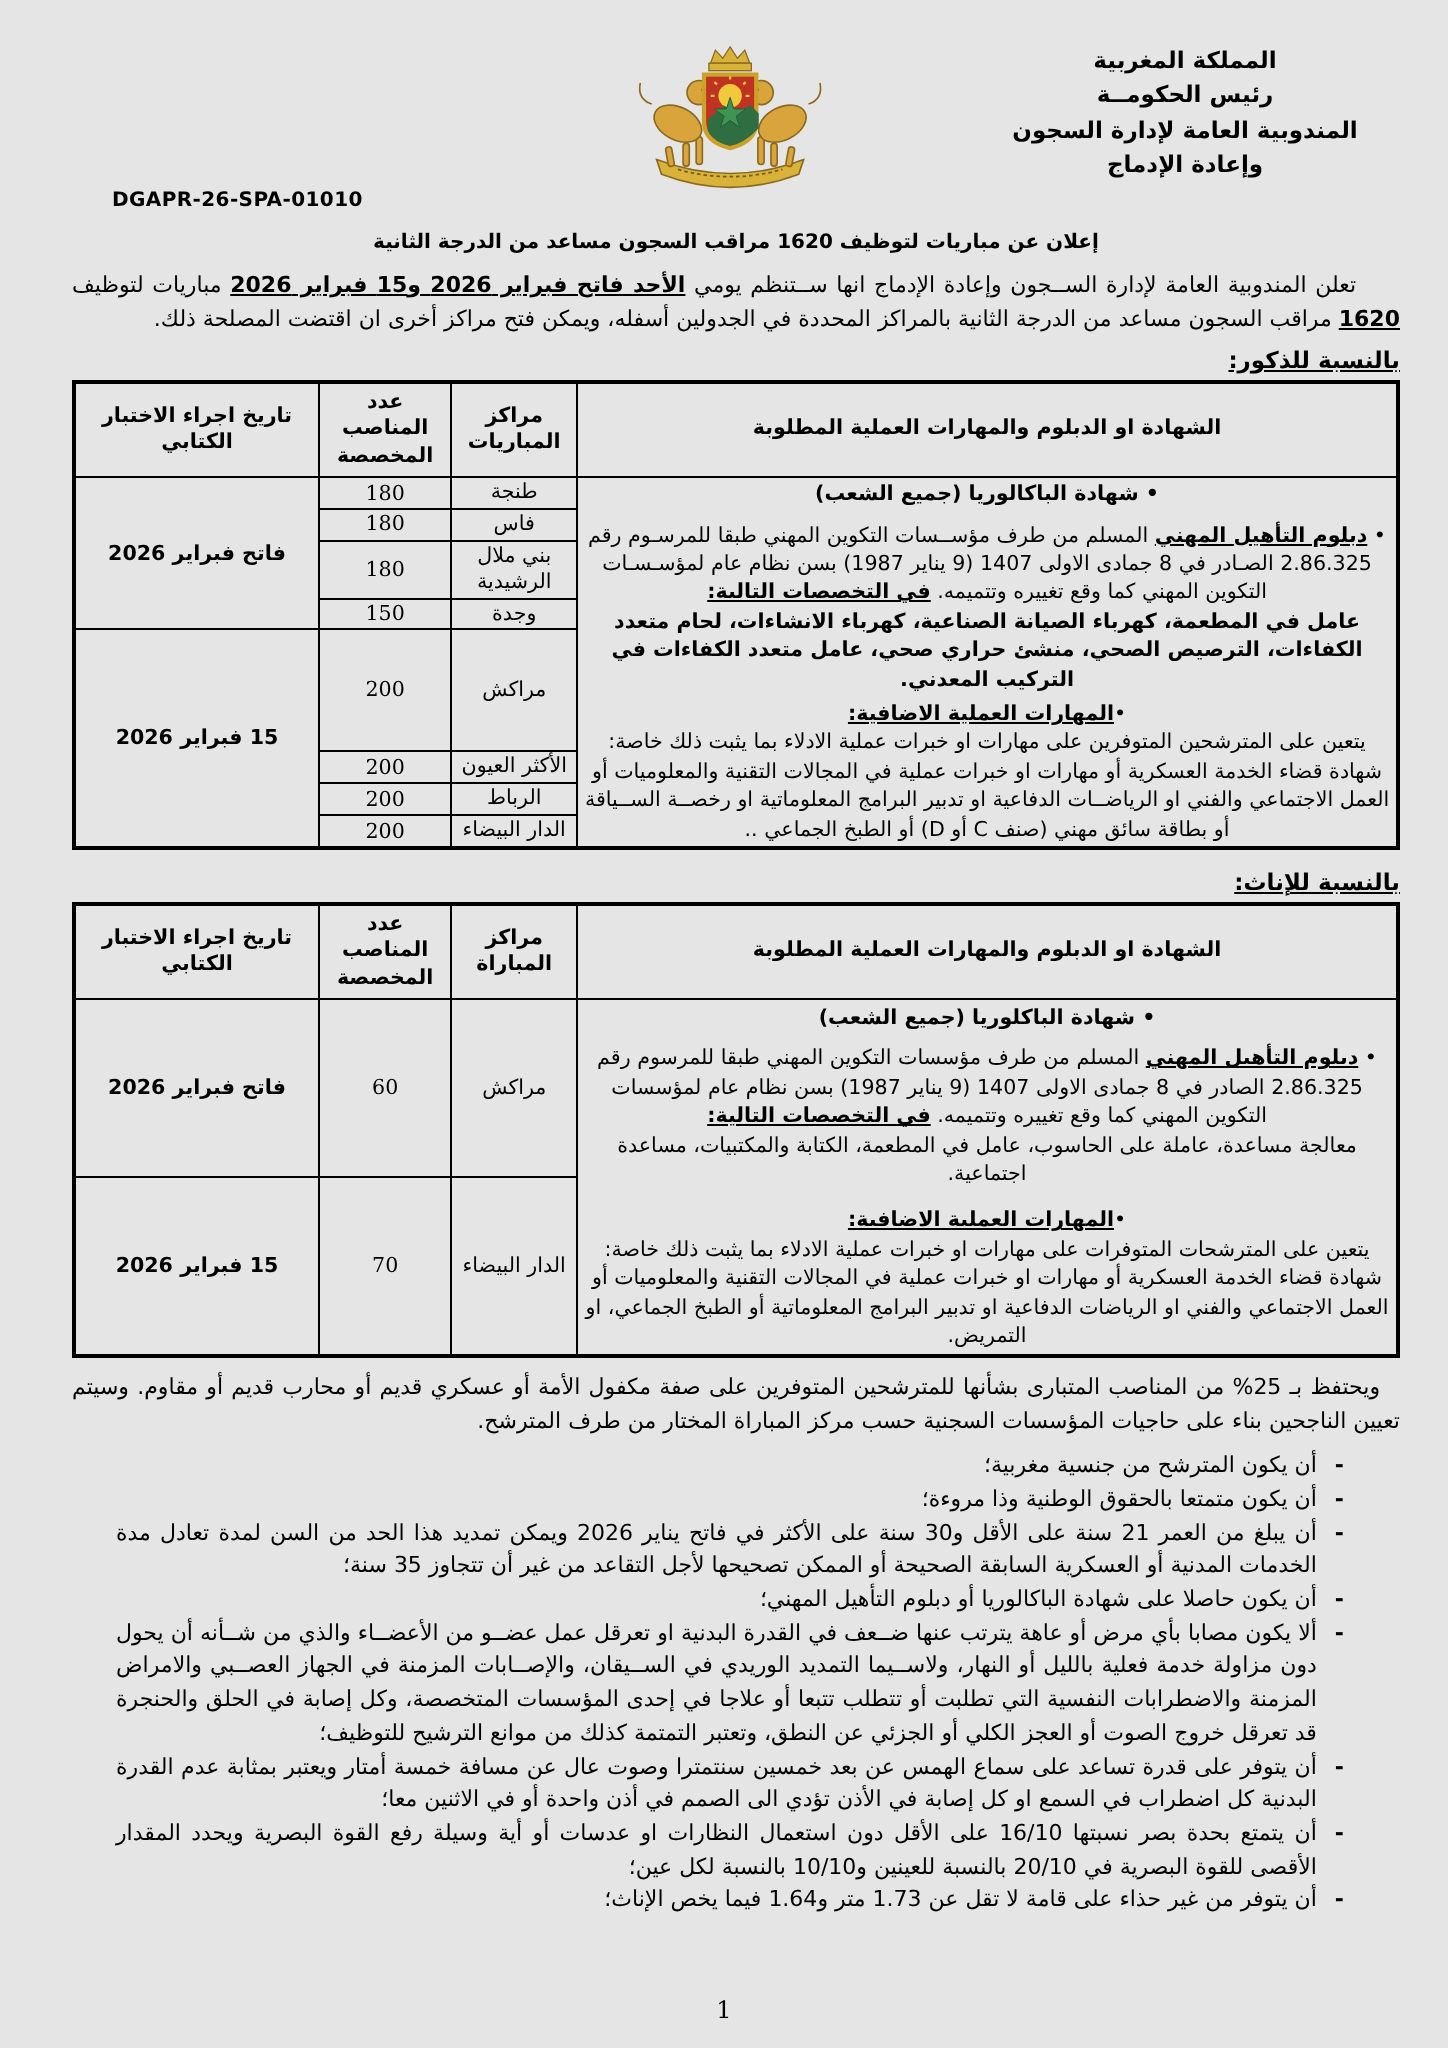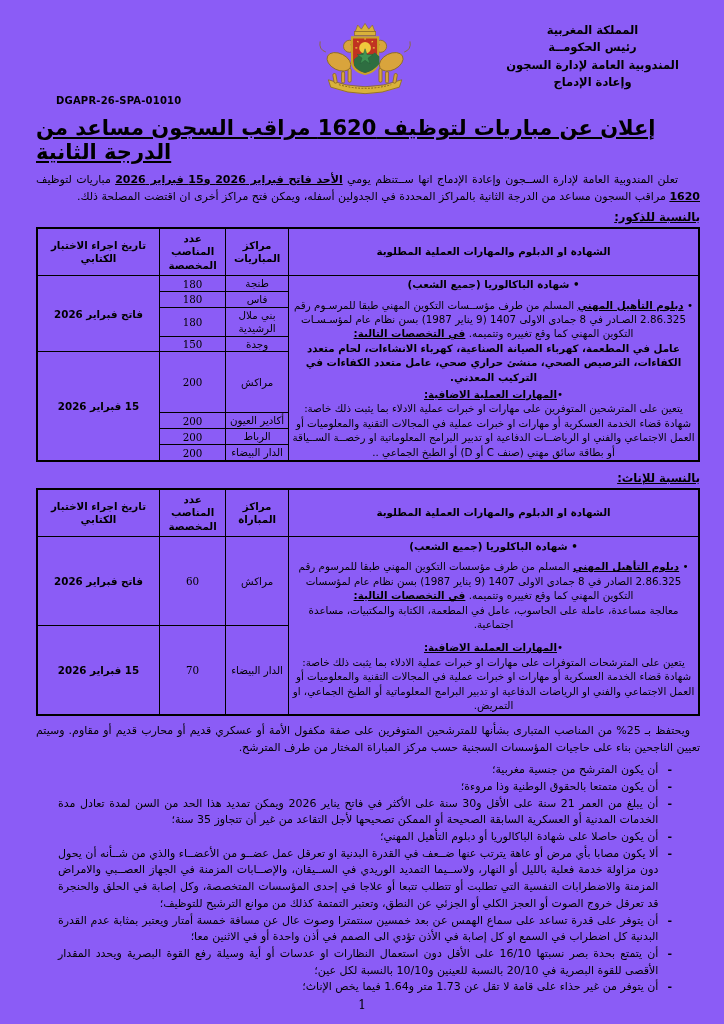--- a/index.html
+++ b/index.html
@@ -1,25 +1,25 @@
 <!DOCTYPE html>
 <html lang="ar"><head>
 <meta charset="utf-8">
 <style>
   html,body{margin:0;padding:0;background:#fff;}
   body{width:724px;height:1024px;overflow:hidden;font-family:"DejaVu Sans",sans-serif;color:#000;}
-  .page{position:relative;direction:rtl;box-sizing:border-box;width:724px;height:1024px;padding:20px 24px 0 36px;overflow:hidden;background:#8b5cf6;}
+  .page{position:relative;direction:rtl;box-sizing:border-box;width:724px;height:1024px;padding:20px 24px 0 36px;overflow:hidden;background:#e5e5e5;}
 
   
   .hdr{position:relative;height:90px;}
   .hdr-text{position:absolute;right:0;top:2px;width:215px;text-align:center;font-weight:bold;font-size:11.5px;line-height:1.5;}
   .emblem{position:absolute;left:50%;top:2px;transform:translateX(-53%);}
   .doc-ref{position:absolute;left:20px;bottom:4px;direction:ltr;font-weight:bold;font-size:10px;letter-spacing:.2px;}
 
-  .title{text-align:left;font-size:21px;font-weight:bold;text-decoration:underline;margin:6px 0 8px;}
+  .title{text-align:center;font-size:10px;font-weight:bold;margin:6px 0 8px;}
 
   .intro{font-size:11px;line-height:1.5;text-align:justify;margin:0 0 2px;text-indent:22px;}
   .b{font-weight:bold;text-decoration:underline;}
 
   .sec-label{font-weight:bold;text-decoration:underline;font-size:11.5px;margin:5px 0 3px;}
   .sec-label.f{margin-top:9px;}
 
   table.jobs{border-collapse:collapse;width:100%;border:2px solid #000;margin-bottom:2px;}
   table.jobs th,table.jobs td{border:1px solid #000;font-size:10.3px;padding:1px 3px;text-align:center;vertical-align:middle;}
   table.jobs th{font-weight:bold;line-height:1.3;padding:3px 2px;}
@@ -137,21 +137,21 @@
       <tr>
         <td class="city">وجدة</td>
         <td class="seat">150</td>
       </tr>
       <tr>
         <td class="city">مراكش</td>
         <td class="seat">200</td>
         <td class="date-cell" rowspan="4">15 فبراير 2026</td>
       </tr>
       <tr>
-        <td class="city">أكادير العيون</td>
+        <td class="city">الأكثر العيون</td>
         <td class="seat">200</td>
       </tr>
       <tr>
         <td class="city">الرباط</td>
         <td class="seat">200</td>
       </tr>
       <tr>
         <td class="city">الدار البيضاء</td>
         <td class="seat">200</td>
       </tr>

